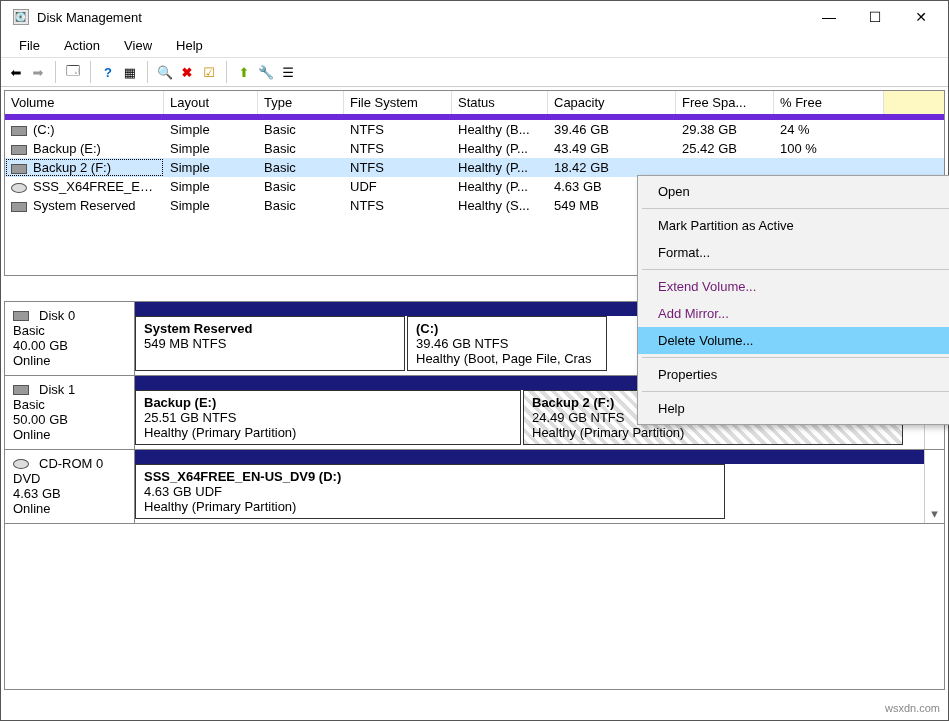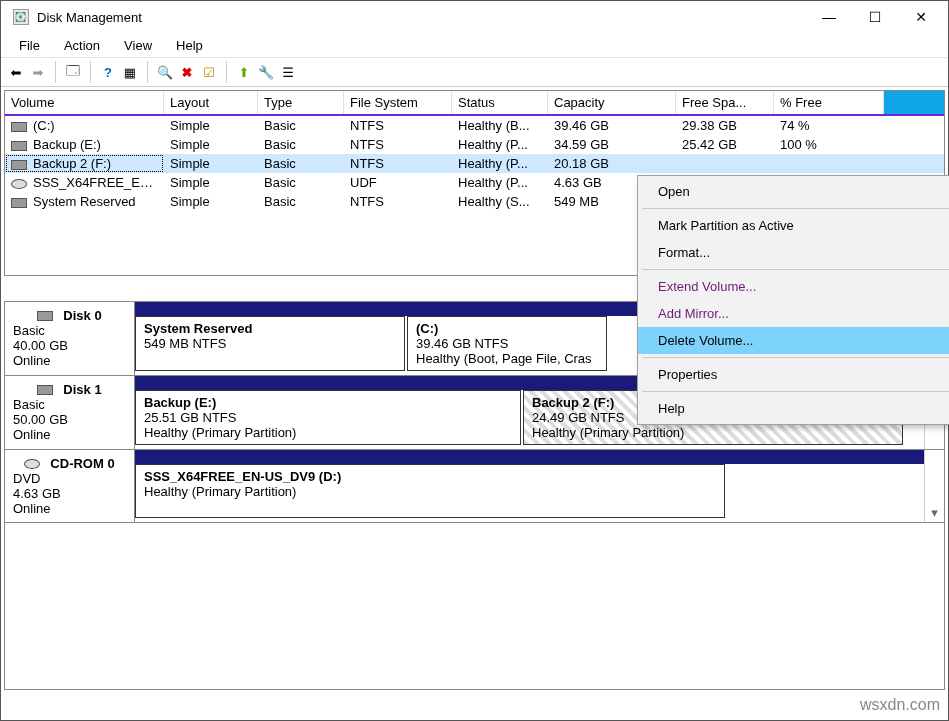--- a/index.html
+++ b/index.html
@@ -9,50 +9,50 @@
 .titlebar .app-icon { width: 16px; height: 16px; margin: 0 8px; background: #e8e8e8; border: 1px solid #999; display:inline-flex;align-items:center;justify-content:center;font-size:9px; }
 .titlebar .title { flex: 1; }
 .titlebar .btns { display: flex; }
 .titlebar .btns div { width: 46px; height: 30px; display:flex;align-items:center;justify-content:center;font-size:14px; }
 .menubar { height: 24px; display: flex; align-items: center; padding: 0 8px; gap: 4px; }
 .menubar span { padding: 2px 10px; }
 .toolbar { height: 30px; border-top: 1px solid #e0e0e0; border-bottom: 1px solid #ccc; display: flex; align-items: center; padding: 0 6px; gap: 4px; }
 .toolbar .sep { width:1px;height:22px;background:#ccc;margin:0 4px; }
 .tb-ic { width:18px;height:18px;display:flex;align-items:center;justify-content:center; }
 .grid-area { border: 1px solid #888; margin: 3px; height: 186px; overflow: hidden; }
-.grid-head { display: flex; background: #0ea5e9; border-bottom: 2px solid #6d28d9; }
+.grid-head { display: flex; background: #fef9c3; border-bottom: 6px solid #6d28d9; }
 .grid-head div { padding: 4px 6px; border-right: 1px solid #e0e0e0; background: #fff; position:relative; }
 .grid-body { }
 .grid-row { display: flex; }
 .grid-row.sel { background: #cde8ff; }
 .grid-row.sel .cell:first-child { outline:1px dotted #000; outline-offset:-2px; }
 .cell { padding: 2px 6px; overflow:hidden;white-space:nowrap;text-overflow:ellipsis; }
 .vicon { display:inline-block;width:16px;height:10px;background:#999;margin-right:6px;border:1px solid #555;vertical-align:middle; }
 .vicon.cd { border-radius:50%;background:#ddd; }
 .c0{width:159px}.c1{width:94px}.c2{width:86px}.c3{width:108px}.c4{width:96px}.c5{width:128px}.c6{width:98px}.c7{width:110px}
 .disk-area { position:absolute; top:300px; left:3px; right:3px; bottom:30px; border:1px solid #888; overflow:hidden; }
 .disk-row { display:flex; border-bottom:1px solid #888; background:#fff; }
 .disk-row .meta { width:130px; padding:6px 8px; border-right:1px solid #888; }
-.disk-row .meta .dname{font-weight:bold;display:flex;align-items:center;gap:4px;justify-content:center;}
+.disk-row .meta .dname{font-weight:normal;display:flex;align-items:center;gap:4px;}
 .disk-row .stripe { height:14px; background:#1a1a7a; }
 .disk-row .parts { display:flex; gap:0; padding:0; flex:1; flex-direction:column;}
 .disk-row .partrow{display:flex;flex:1;}
 .part { border:1px solid #333; margin:0 2px 4px 0; padding:4px 8px; background:#fff;}
 .part .pname{font-weight:bold;}
 .part.hatched{ background-image: repeating-linear-gradient(45deg,#ddd 0 4px,#fff 4px 8px); }
 .scroll-ctrl{width:20px;display:flex;flex-direction:column;border-left:1px solid #ccc;}
 .scroll-ctrl div{flex:0 0 20px;display:flex;align-items:center;justify-content:center;color:#666;}
 .legend { position:absolute;bottom:3px;left:3px;right:3px;height:24px;border:1px solid #888;display:flex;align-items:center;padding:0 8px;gap:20px; }
 .sw{display:inline-block;width:12px;height:12px;margin-right:6px;vertical-align:middle;}
 .context-menu { position:absolute; top:174px; left:636px; width:351px; background:#f2f2f2; border:1px solid #a0a0a0; box-shadow:3px 3px 6px rgba(0,0,0,.25); padding:2px 0; z-index:50;}
 .context-menu .mi{padding:6px 20px;white-space:nowrap;}
 .context-menu .mi.dis{color:#701a75;}
 .context-menu .mi.hl{background:#7dd3fc;}
 .context-menu hr{border:none;border-top:1px solid #c8c8c8;margin:3px 4px;}
-.watermark{position:absolute;right:8px;bottom:6px;font-size:16px;color:#888;}
+.watermark{position:absolute;right:8px;bottom:6px;font-size:11px;color:#888;}
 </style>
 </head>
 <body>
 
 <div class="window">
 
   <div class="titlebar">
     <span class="app-icon">💽</span>
     <span class="title">Disk Management</span>
     <div class="btns">
@@ -100,39 +100,39 @@
     </div>
     <div class="grid-body" id="grid-body">
         <div class="grid-row">
           <div class="cell c0"><span class="vicon "></span>(C:)</div>
           <div class="cell c1">Simple</div>
           <div class="cell c2">Basic</div>
           <div class="cell c3">NTFS</div>
           <div class="cell c4">Healthy (B...</div>
           <div class="cell c5">39.46 GB</div>
           <div class="cell c6">29.38 GB</div>
-          <div class="cell c7">74 %</div>
+          <div class="cell c7">24 %</div>
         </div>
         <div class="grid-row">
           <div class="cell c0"><span class="vicon "></span>Backup (E:)</div>
           <div class="cell c1">Simple</div>
           <div class="cell c2">Basic</div>
           <div class="cell c3">NTFS</div>
           <div class="cell c4">Healthy (P...</div>
-          <div class="cell c5">34.59 GB</div>
+          <div class="cell c5">43.49 GB</div>
           <div class="cell c6">25.42 GB</div>
           <div class="cell c7">100 %</div>
         </div>
         <div class="grid-row sel">
           <div class="cell c0"><span class="vicon "></span>Backup 2 (F:)</div>
           <div class="cell c1">Simple</div>
           <div class="cell c2">Basic</div>
           <div class="cell c3">NTFS</div>
           <div class="cell c4">Healthy (P...</div>
-          <div class="cell c5">20.18 GB</div>
+          <div class="cell c5">18.42 GB</div>
           <div class="cell c6"></div>
           <div class="cell c7"></div>
         </div>
         <div class="grid-row">
           <div class="cell c0"><span class="vicon cd"></span>SSS_X64FREE_EN-...</div>
           <div class="cell c1">Simple</div>
           <div class="cell c2">Basic</div>
           <div class="cell c3">UDF</div>
           <div class="cell c4">Healthy (P...</div>
           <div class="cell c5">4.63 GB</div>
@@ -210,20 +210,21 @@
             <div class="dname"><span class="vicon cd"></span>CD-ROM 0</div>
             <div>DVD</div>
             <div>4.63 GB</div>
             <div>Online</div>
           </div>
           <div class="parts">
             <div class="stripe"></div>
             <div class="partrow">
               <div class="part " style="flex:0 0 590px">
                 <div class="pname">SSS_X64FREE_EN-US_DV9 (D:)</div>
+                <div>4.63 GB UDF</div>
                 <div>Healthy (Primary Partition)</div>
               </div>
             </div>
           </div>
           <div class="scroll-ctrl">
             <div style="flex:1"></div>
             <div>▾</div>
           </div>
         </div>
       </div>

